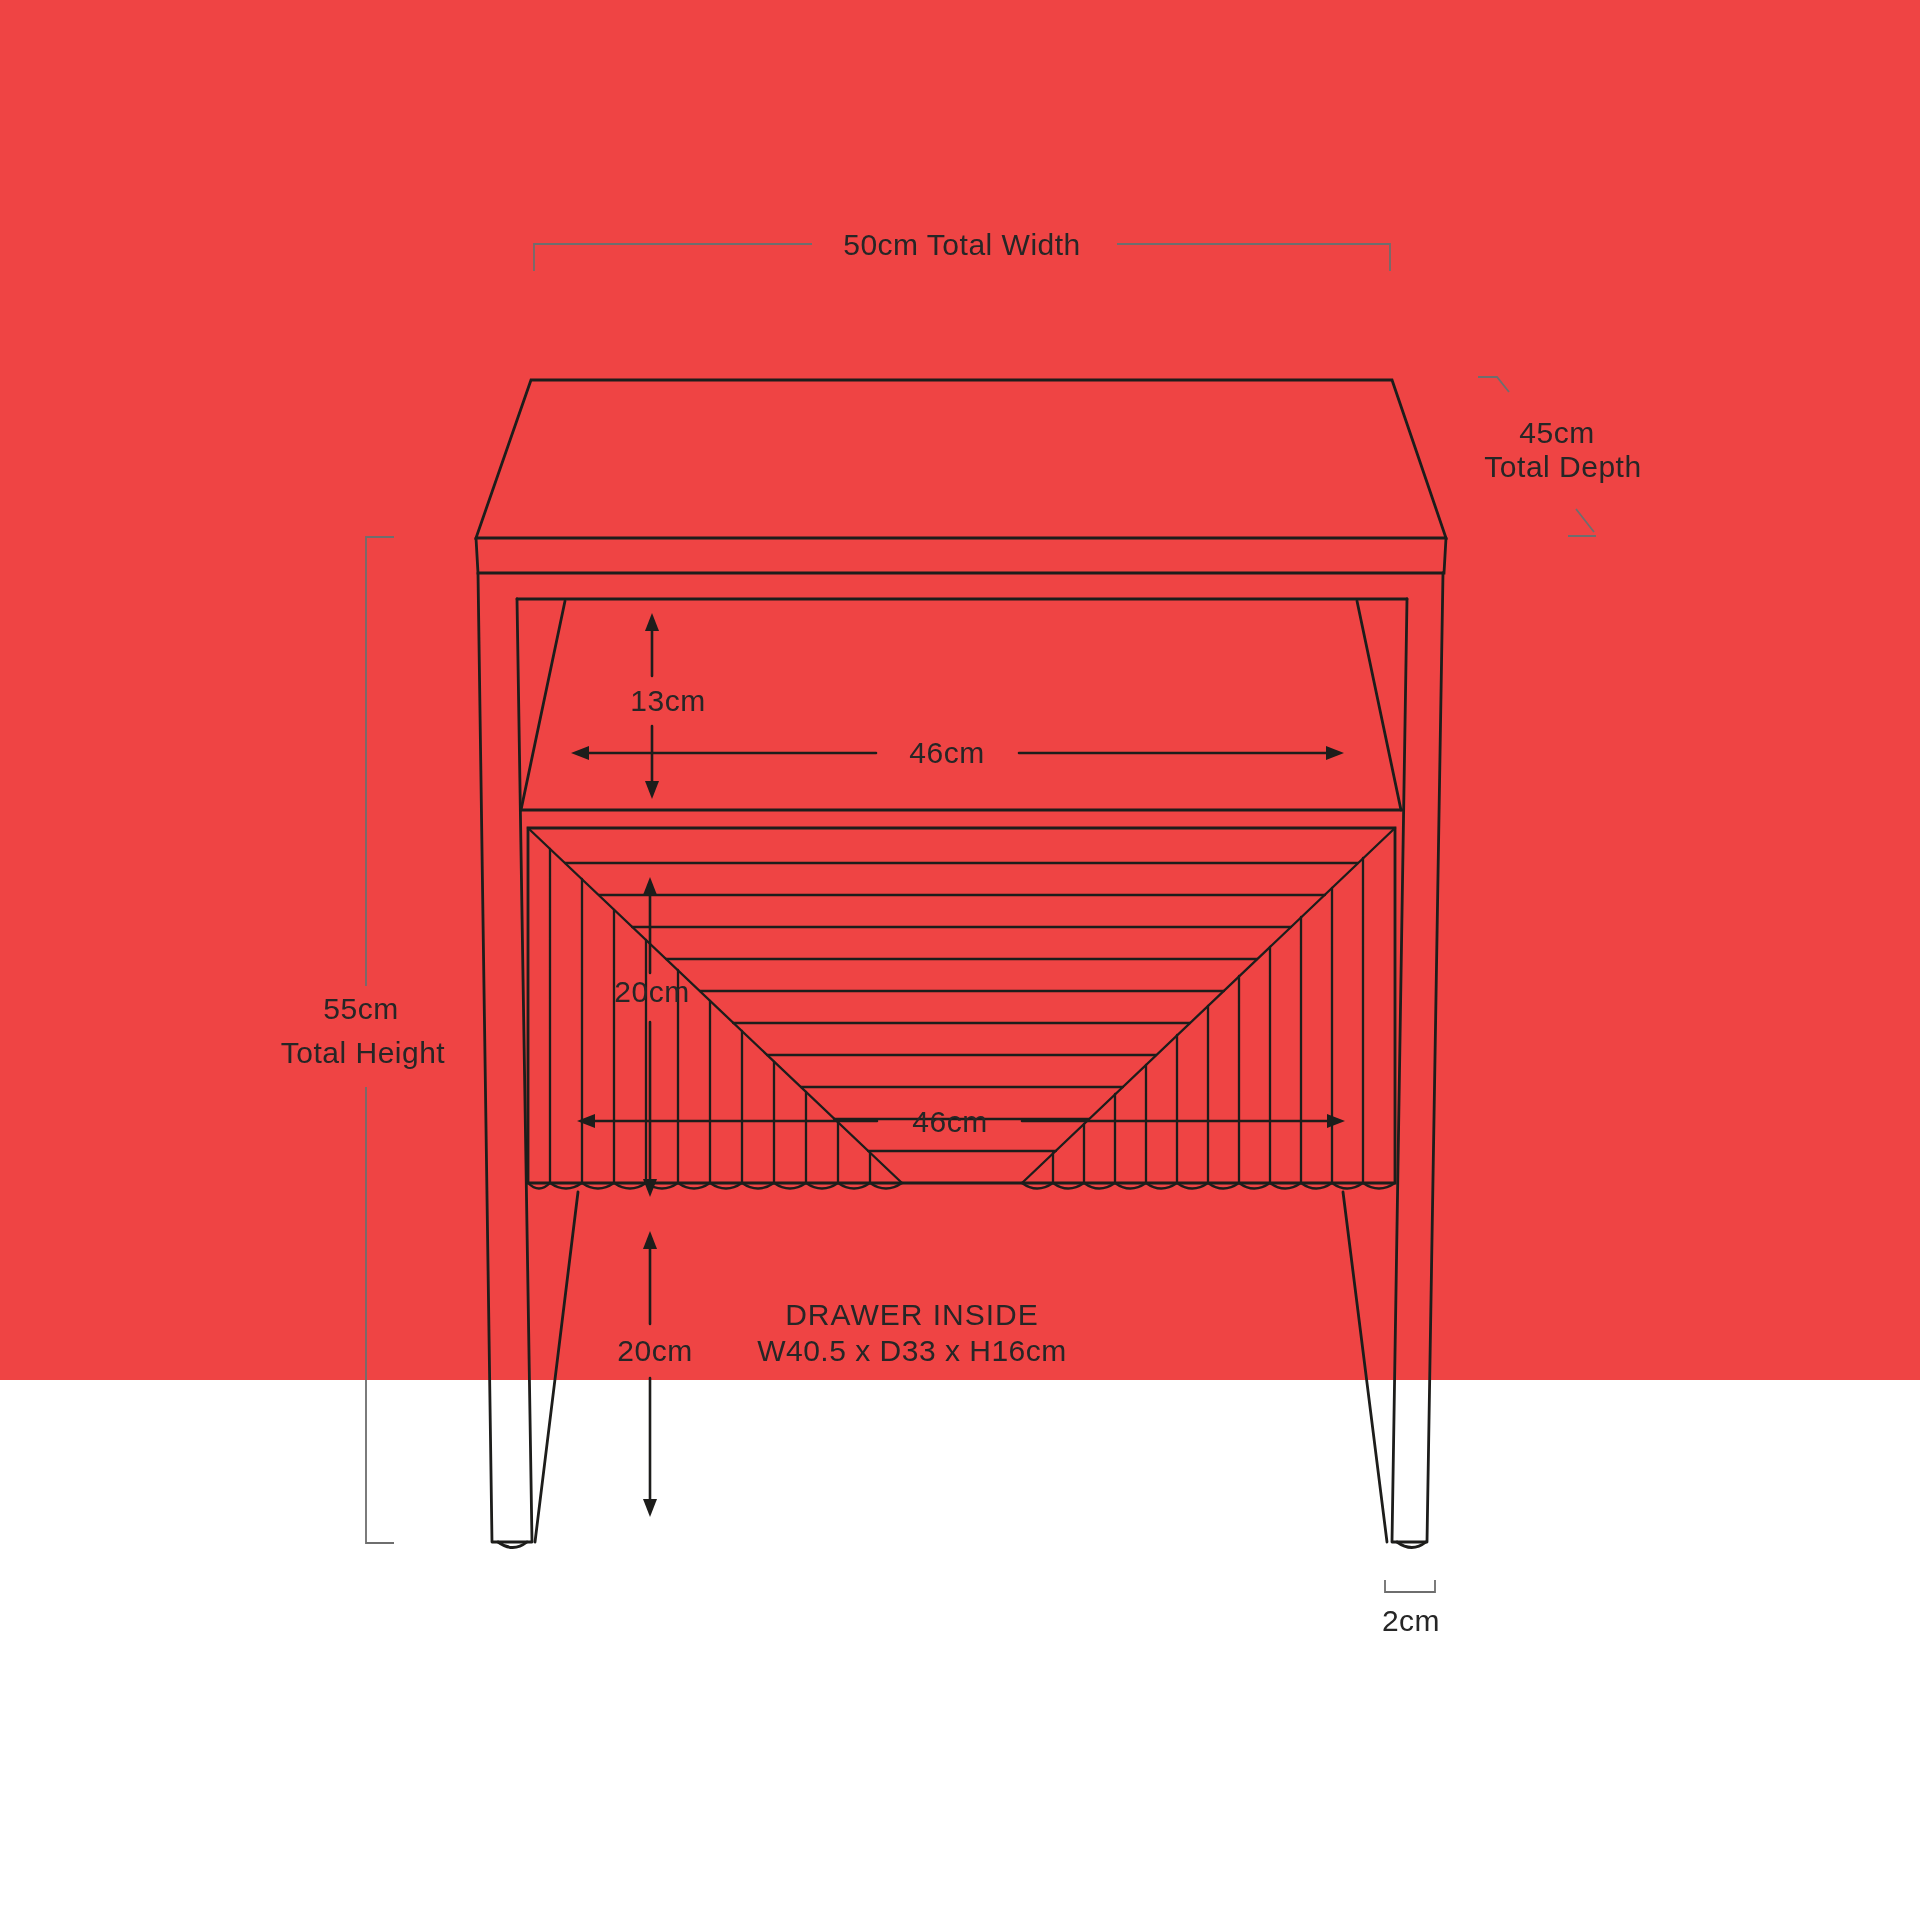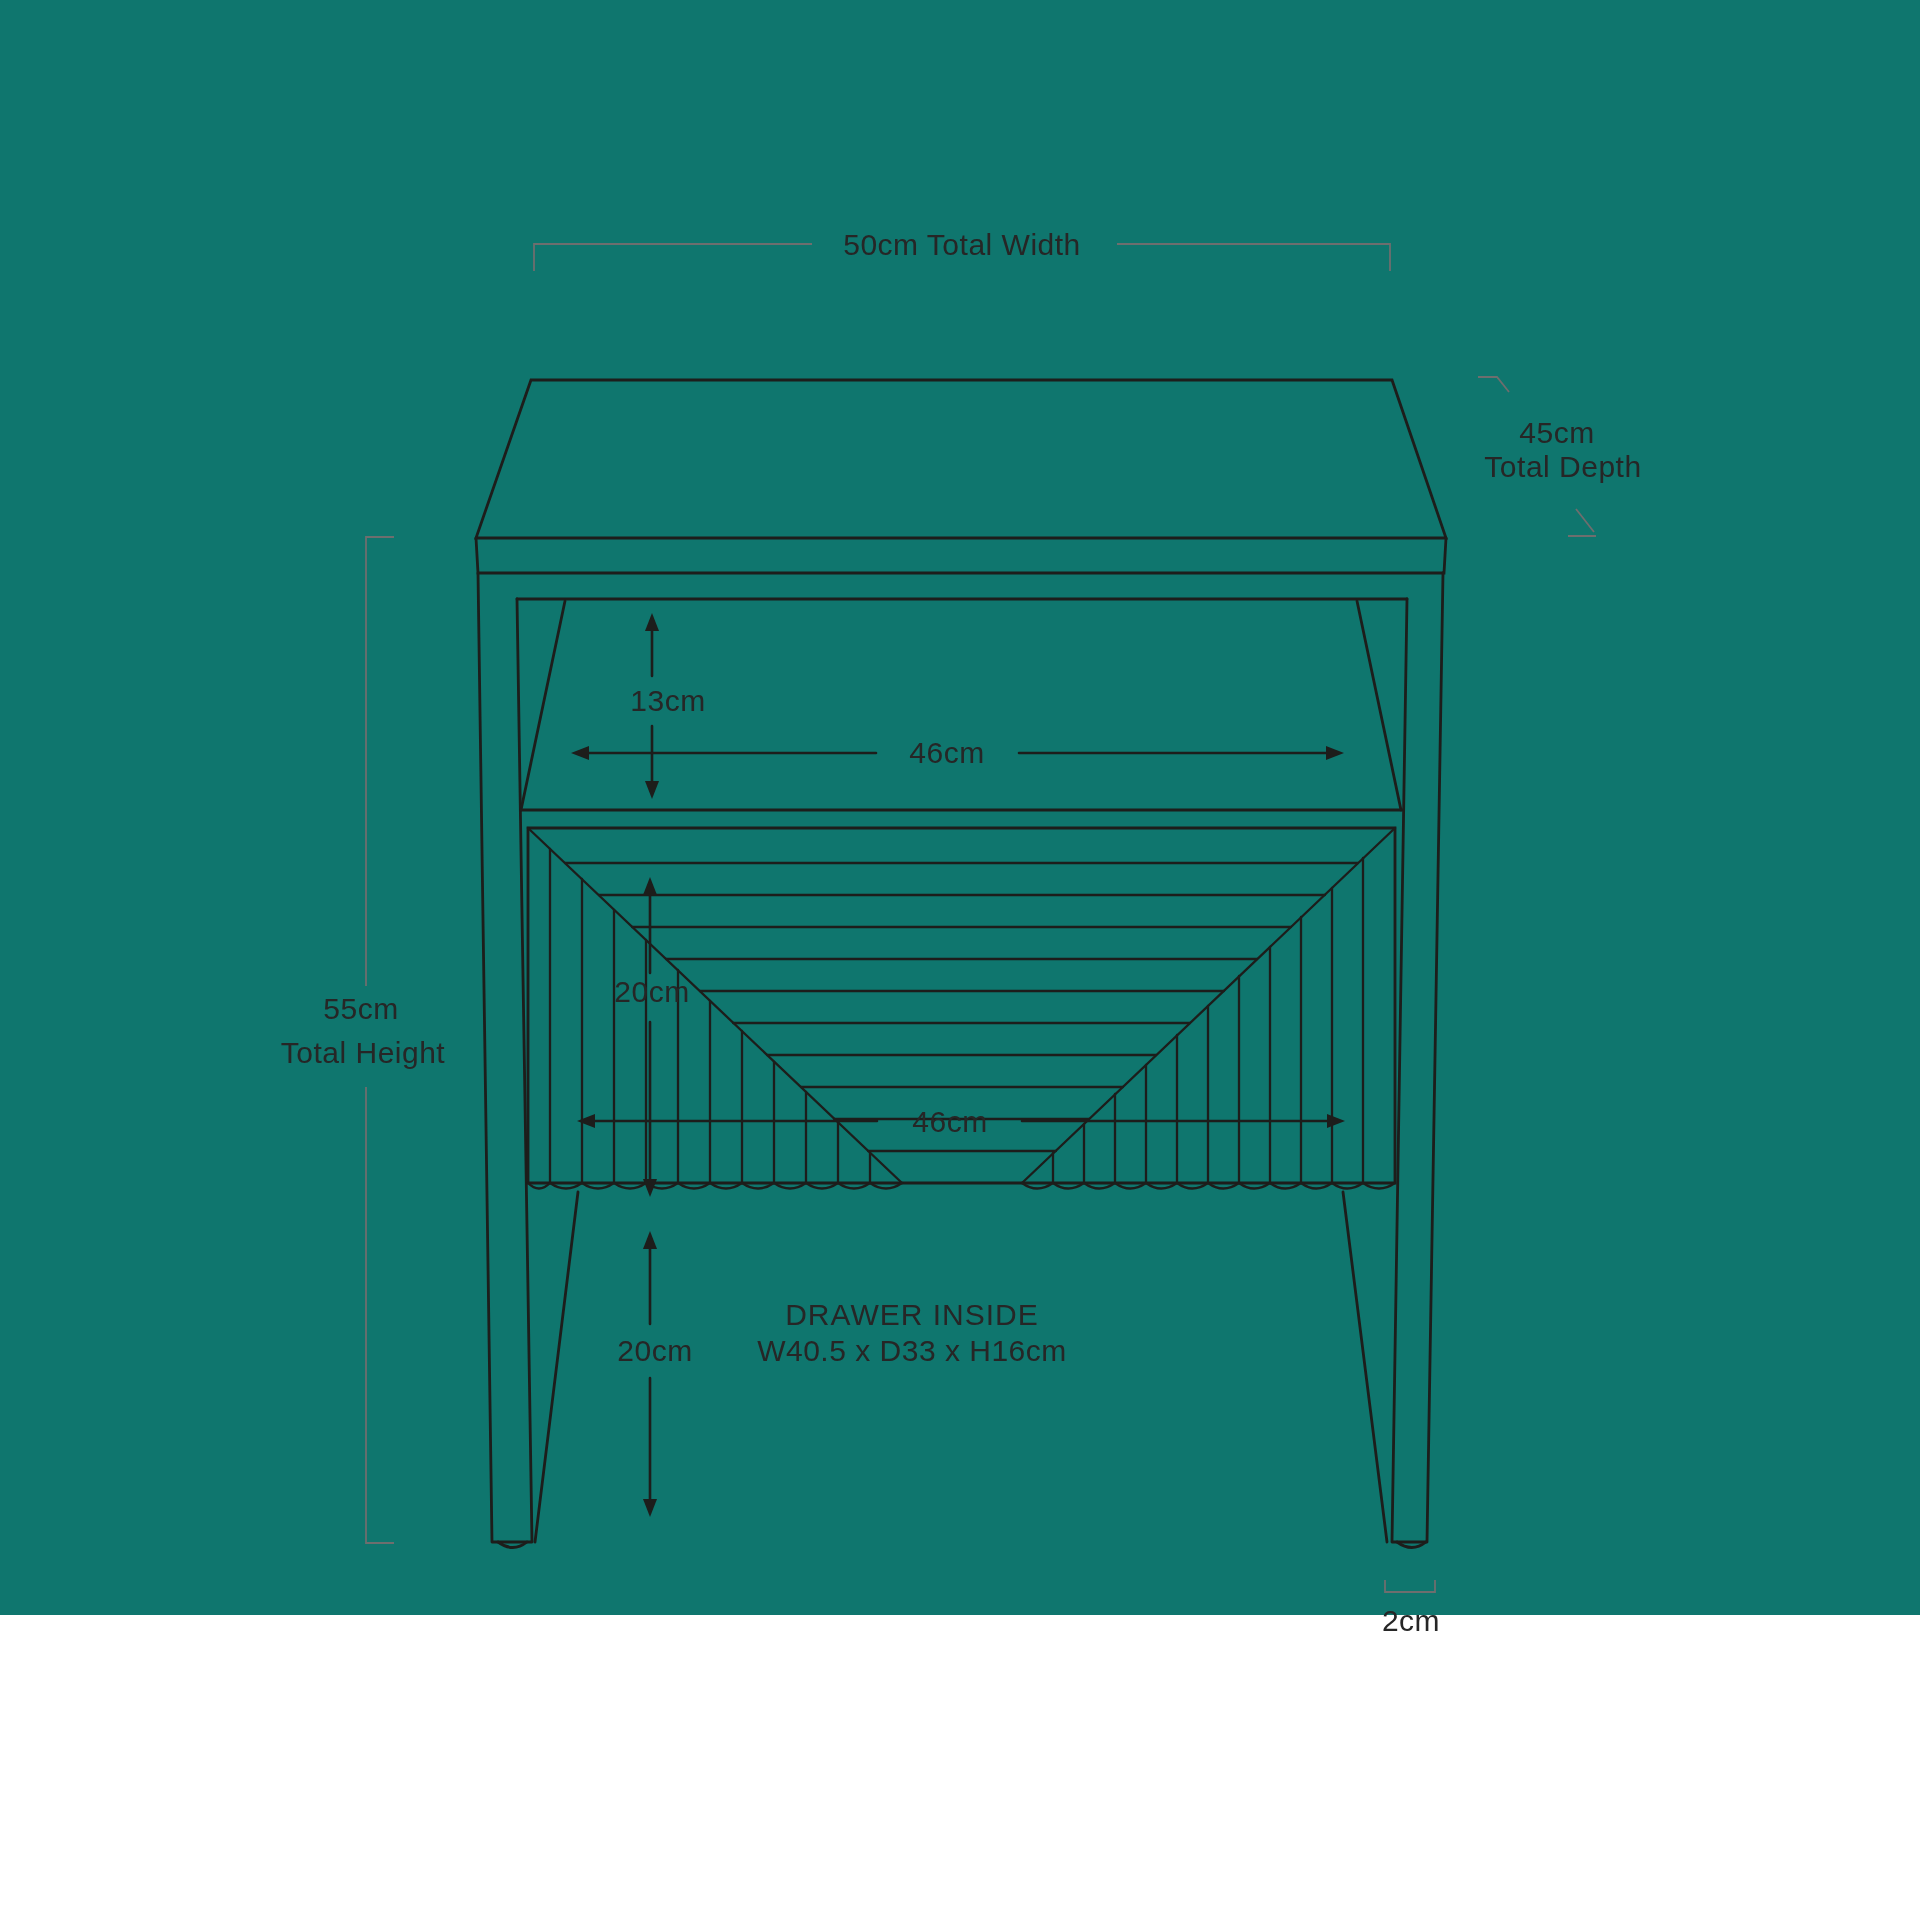--- a/index.html
+++ b/index.html
@@ -6,22 +6,22 @@
     margin: 0;
     padding: 0;
     background: #ffffff;
     width: 1920px;
     height: 1920px;
     overflow: hidden;
   }
   .stage {
     position: relative;
     width: 1920px;
-    height: 1615px;
-    background: #0f766e;
+    height: 1380px;
+    background: #ef4444;
   }
   svg {
     display: block;
   }
   .furn {
     stroke: #1d1d1b;
     stroke-width: 2.8;
     fill: none;
     stroke-linecap: round;
   }

